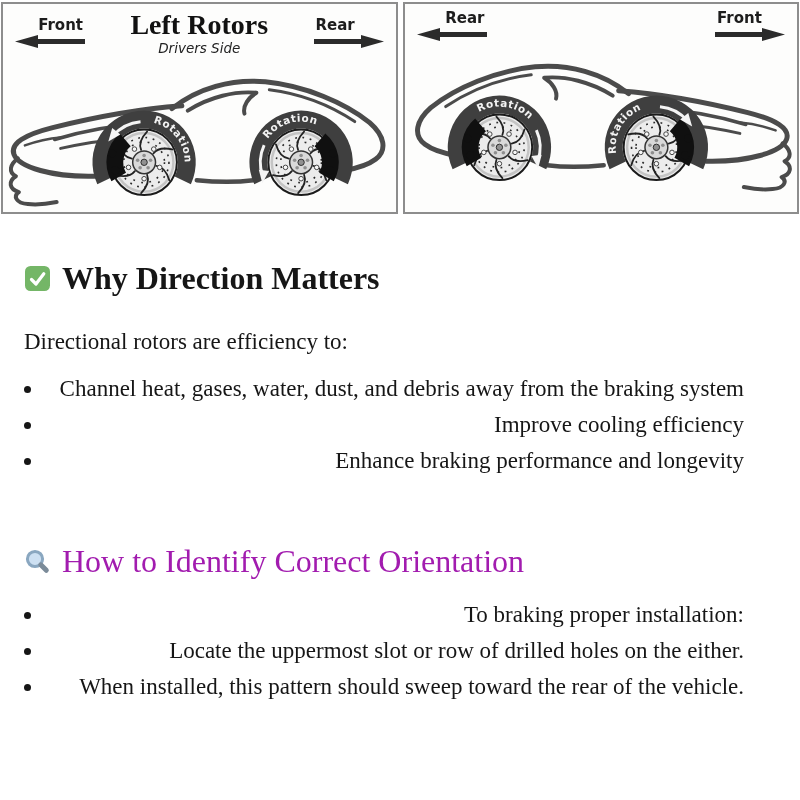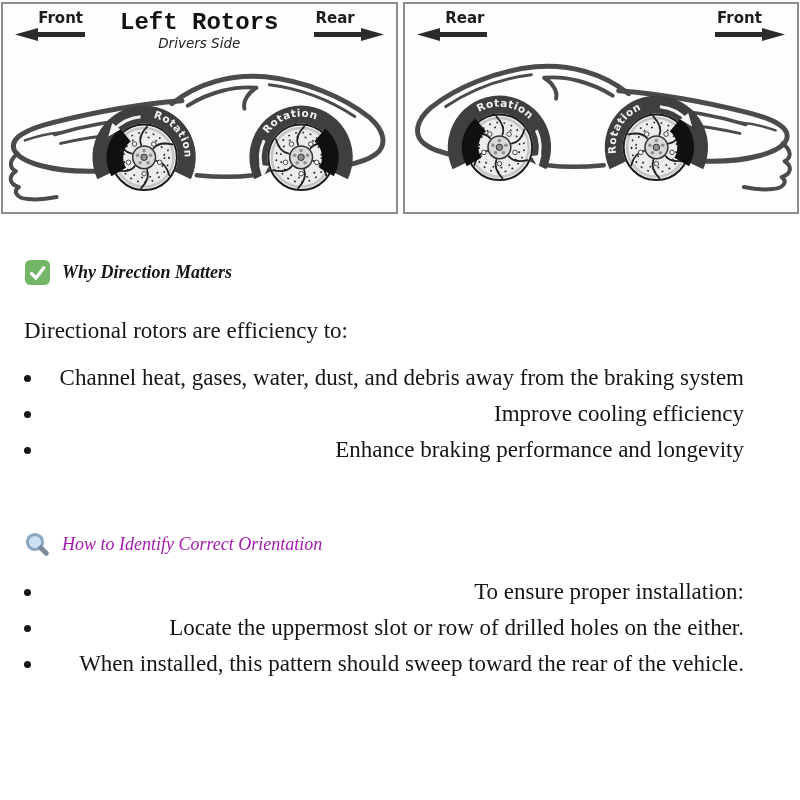--- a/index.html
+++ b/index.html
@@ -3,42 +3,42 @@
 <meta charset="utf-8">
 <style>
   html,body{margin:0;padding:0;background:#ffffff;}
   .page{width:800px;height:800px;background:#fff;color:#161616;
         font-family:"Liberation Serif",serif;overflow:hidden;}
 
   
   .diagram{display:flex;gap:5px;padding:2px 1px 0 1px;background:#fff;}
   .panel{flex:1;border:2px solid #8d8d8d;background:#fdfdfc;height:212px;
          box-sizing:border-box;position:relative;}
-  .panel-header{display:flex;justify-content:space-between;align-items:flex-start;
+  .panel-header{display:flex;justify-content:space-between;align-items:center;
                 padding:7px 10px 0 10px;}
   .dir-label{display:flex;flex-direction:column;font-family:"DejaVu Sans",sans-serif;
              font-weight:bold;font-size:15px;color:#1d1d1d;line-height:1.05;width:72px;}
   .dir-label.head-left{align-items:flex-end;}
   .dir-label.head-right{align-items:flex-start;}
   .dir-label span{padding:0 2px;}
   .dir-arrow{display:block;margin-top:1px;}
   .title-block{text-align:center;margin-top:0;}
-  .panel-title{font-family:Liberation Mono, monospace;font-weight:bold;font-size:24px;
+  .panel-title{font-family:Liberation Serif, serif;font-weight:bold;font-size:28px;
                line-height:1.02;color:#111;}
   .panel-subtitle{font-family:"DejaVu Sans",sans-serif;font-weight:normal;font-style:italic;
                   font-size:13.5px;color:#222;}
   .car-svg{display:block;width:100%;height:auto;margin-top:0px;}
   .rot-text{font-family:"DejaVu Sans",sans-serif;font-size:10.5px;font-weight:bold;
             fill:#f3f3f3;letter-spacing:.6px;}
 
   
   .content{padding:12px 16px 0 24px;font-size:23px;line-height:35px;}
   .intro{margin:14px 0 0 0;max-width:756px;}
   .sec-head{display:flex;align-items:center;gap:11px;margin-top:33px;
-            font-size:18px;font-weight:bold;line-height:1.2;font-style:italic;}
+            font-size:32px;font-weight:bold;line-height:1.2;}
   .sec-head.light{font-weight:normal;margin-top:64px;color:#a21caf;}
   .sec-icon{flex:0 0 auto;display:inline-flex;}
   .lead{margin:27px 0 0 0;}
   ul.blist{margin:12px 0 0 0;padding-left:20px;list-style:disc;}
   ul.blist li{margin:1px 0;max-width:700px;text-align:right;}
   ul.blist.second{margin-top:16px;}
 </style>
 </head>
 <body>
 
@@ -203,19 +203,19 @@
       <span class="sec-icon">
         <svg width="27" height="27" viewBox="0 0 27 27">
           <circle cx="11" cy="11" r="7.6" stroke="#8aa7c0" stroke-width="3" fill="#cde0f2"></circle>
           <path d="M16.8 16.8 L22.3 22.3" fill="none" stroke-width="5" stroke-linecap="round" stroke="#7b8b99"></path>
         </svg>
       </span>
       <span>How to Identify Correct Orientation</span>
     </div>
 
     <ul class="blist second">
-      <li>To ensure proper installation:</li>
+      <li>To braking proper installation:</li>
       <li>Locate the uppermost slot or row of drilled holes on the either.</li>
       <li>When installed, this pattern should sweep toward the rear of the vehicle.</li>
     </ul>
 
   </div>
 </div>
 
 </body></html>

